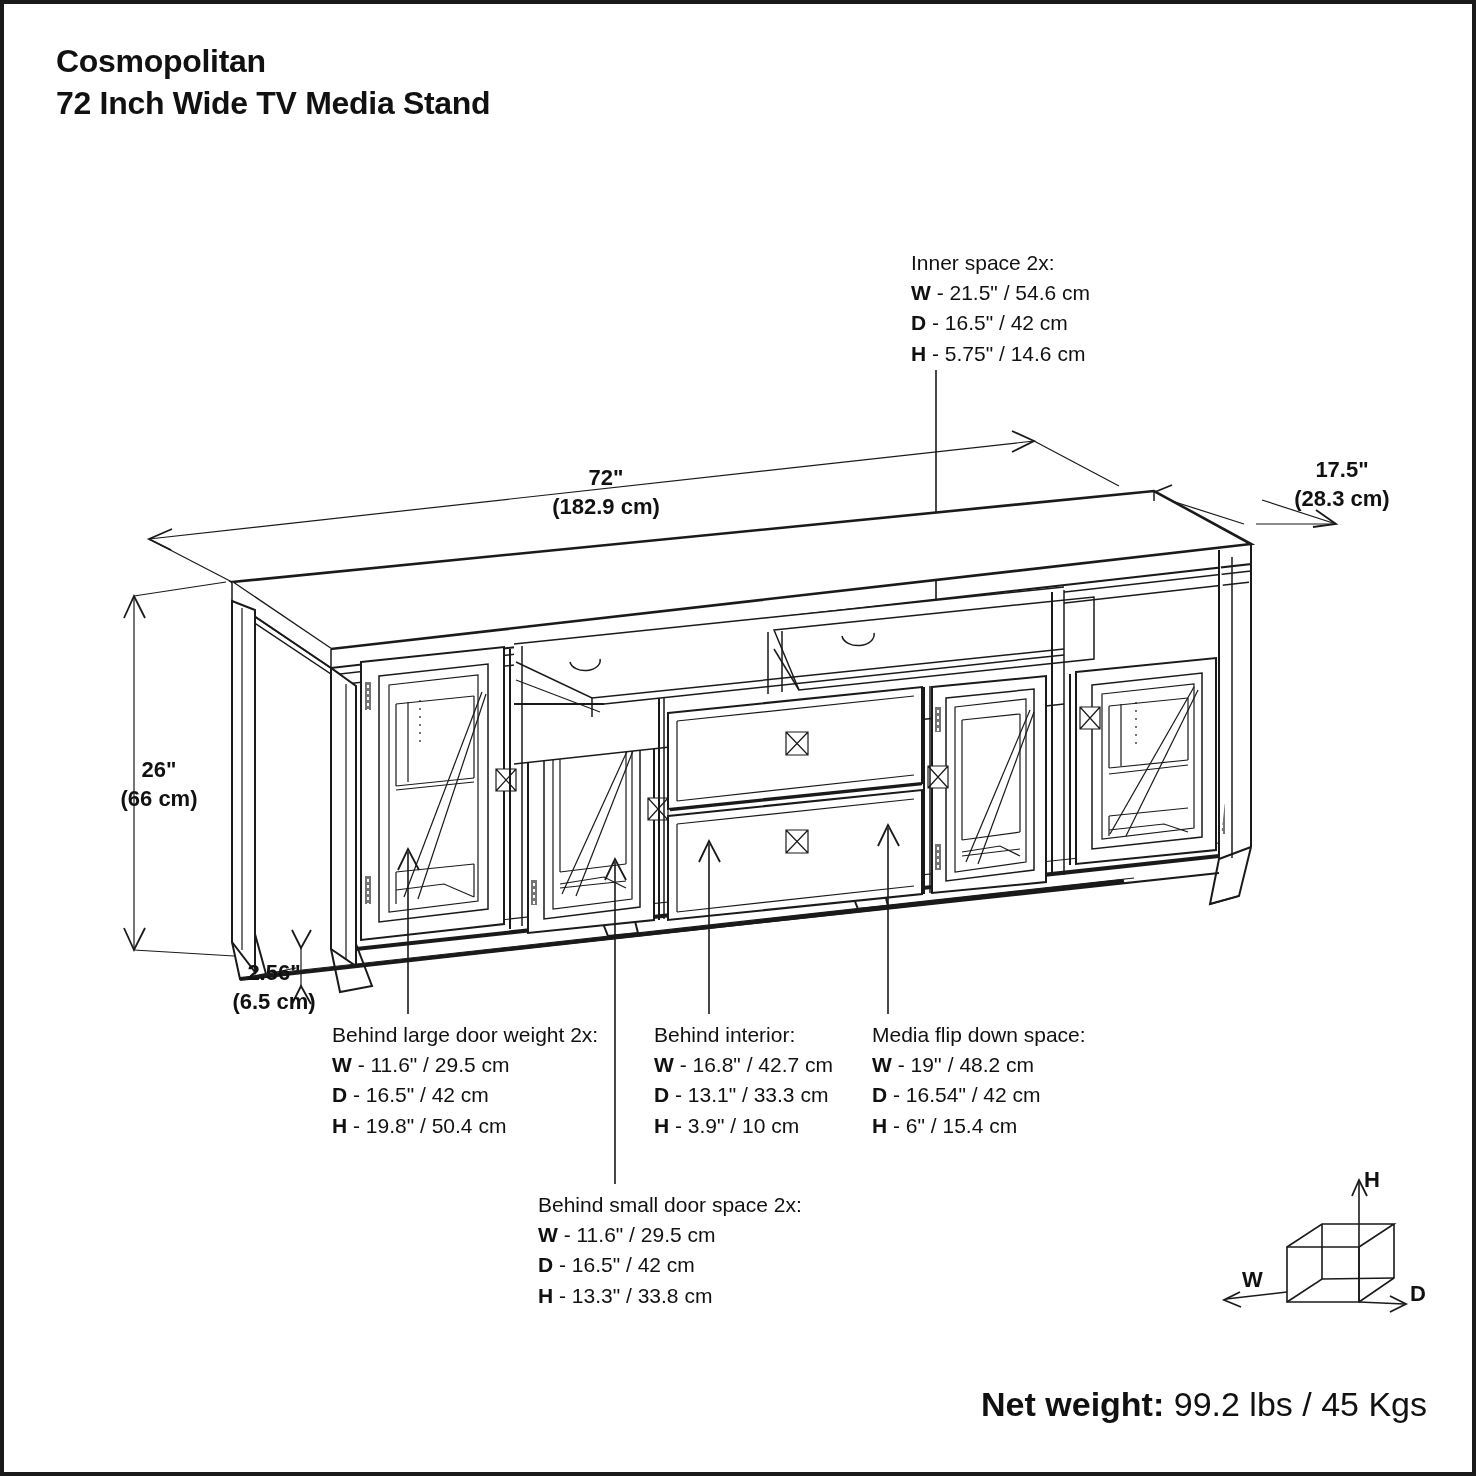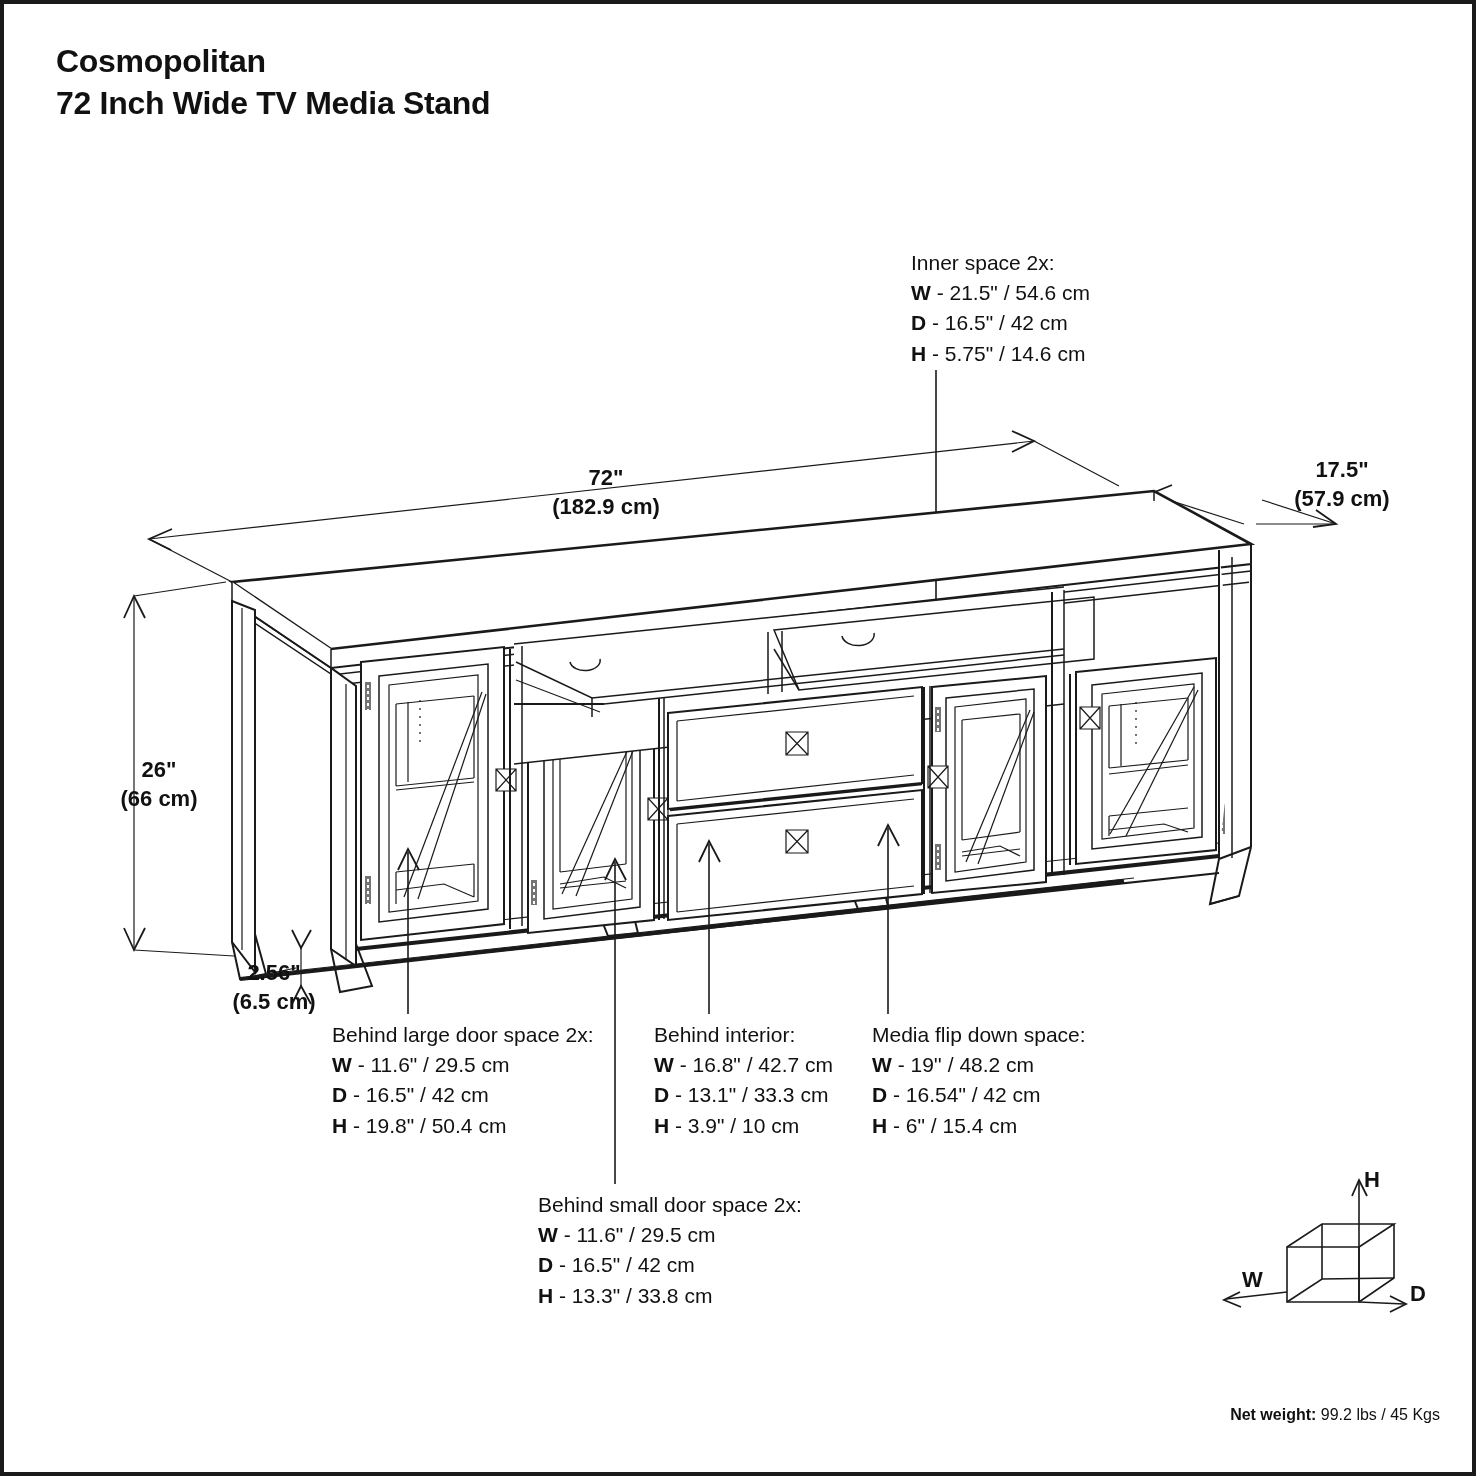--- a/index.html
+++ b/index.html
@@ -8,21 +8,21 @@
 
   .title{position:absolute;left:52px;top:36px;font-size:32px;font-weight:bold;line-height:1.32;letter-spacing:-0.3px;}
   .title div{white-space:nowrap;}
 
   .callout{position:absolute;font-size:21px;line-height:1.44;white-space:nowrap;}
   .callout .hdr{font-weight:400;}
   .callout .row b{font-weight:bold;}
 
   .dim{position:absolute;font-size:22px;font-weight:bold;line-height:1.3;text-align:center;white-space:nowrap;}
 
-  .netw{position:absolute;right:32px;bottom:48px;font-size:16px;white-space:nowrap;}
+  .netw{position:absolute;right:45px;bottom:48px;font-size:34px;white-space:nowrap;}
   .netw b{font-weight:bold;}
 
   svg{position:absolute;left:0;top:0;}
   .ln{fill:none;stroke:#1a1a1a;stroke-width:2;}
   .ln-thin{fill:none;stroke:#1a1a1a;stroke-width:1.5;}
   .ln-hair{fill:none;stroke:#1a1a1a;stroke-width:1.2;}
   .ln-bold{fill:none;stroke:#1a1a1a;stroke-width:4;}
   .ln-med{fill:none;stroke:#1a1a1a;stroke-width:2.6;}
   .lead{fill:none;stroke:#1a1a1a;stroke-width:1.6;}
   .arw{fill:none;stroke:#1a1a1a;stroke-width:1.8;}
@@ -339,42 +339,42 @@
 
   </svg>
 
   <div class="dim" style="left:512px;top:460px;width:180px;">
     <div>72"</div>
     <div>(182.9 cm)</div>
   </div>
 
   <div class="dim" style="left:1248px;top:452px;width:180px;">
     <div>17.5"</div>
-    <div>(57.9 cm)</div>
+    <div>(28.3 cm)</div>
   </div>
 
   <div class="dim" style="left:80px;top:752px;width:150px;">
     <div>26"</div>
     <div>(66 cm)</div>
   </div>
 
   <div class="dim" style="left:190px;top:955px;width:160px;">
     <div>2.56"</div>
     <div>(6.5 cm)</div>
   </div>
 
   <div class="callout" style="left:894px;top:244px;margin-left:13px;">
     <div class="hdr">Inner space 2x:</div>
     <div class="row"><b>W</b> <span>- 21.5" / 54.6 cm</span></div>
     <div class="row"><b>D</b> <span>- 16.5" / 42 cm</span></div>
     <div class="row"><b>H</b> <span>- 5.75" / 14.6 cm</span></div>
   </div>
 
   <div class="callout" style="left:328px;top:1016px;">
-    <div class="hdr">Behind large door space 2x:</div>
+    <div class="hdr">Behind large door weight 2x:</div>
     <div class="row"><b>W</b> <span>- 11.6" / 29.5 cm</span></div>
     <div class="row"><b>D</b> <span>- 16.5" / 42 cm</span></div>
     <div class="row"><b>H</b> <span>- 19.8" / 50.4 cm</span></div>
   </div>
 
   <div class="callout" style="left:650px;top:1016px;">
     <div class="hdr">Behind interior:</div>
     <div class="row"><b>W</b> <span>- 16.8" / 42.7 cm</span></div>
     <div class="row"><b>D</b> <span>- 13.1" / 33.3 cm</span></div>
     <div class="row"><b>H</b> <span>- 3.9" / 10 cm</span></div>

